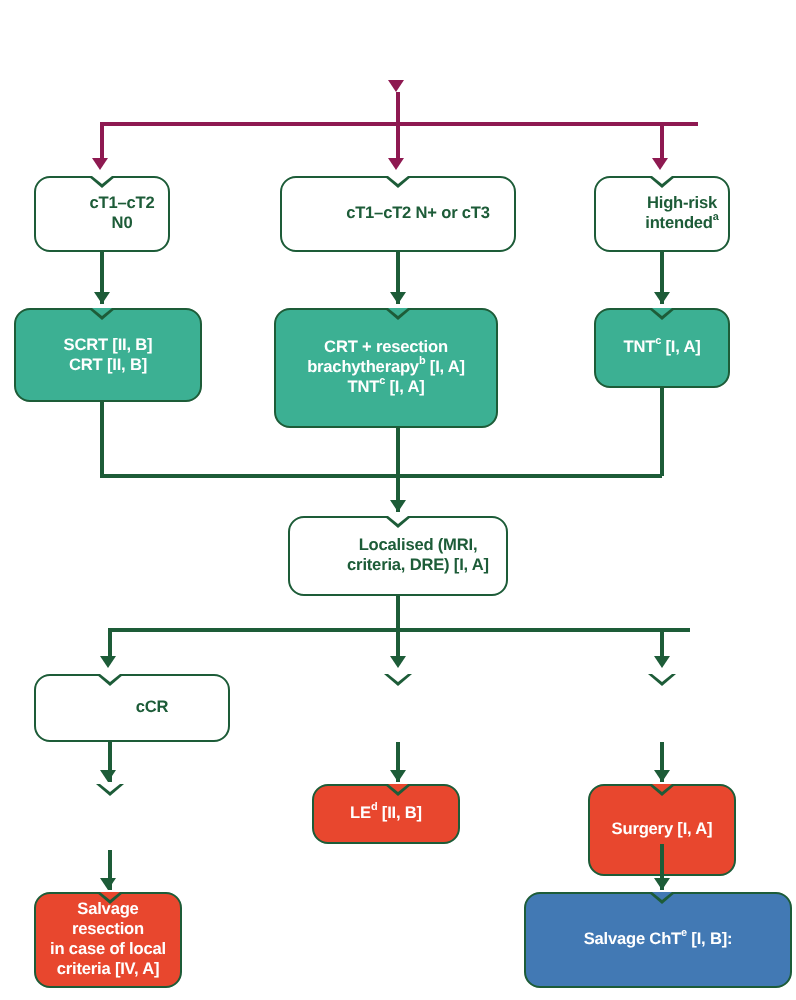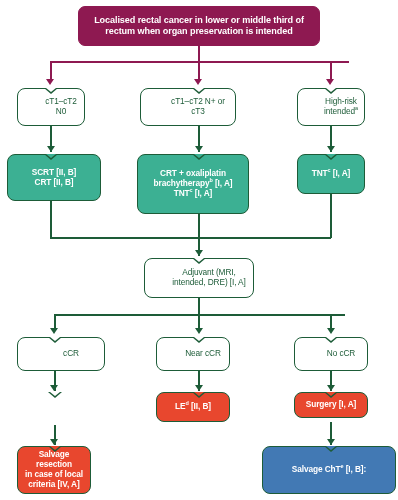--- a/index.html
+++ b/index.html
@@ -37,21 +37,21 @@
     border-color: #8e1951;
     color: #ffffff;
     font-weight: bold;
     font-size: 9.1px;
     border-radius: 7px;
   }
   .box.white {
     background: #ffffff;
     border-color: #1d5c38;
     color: #1d5c38;
-    font-weight: normal;
+    font-weight: bold;
     font-size: 8.3px;
     padding-left: 20px;
   }
   .box.green {
     background: #3cb093;
     border-color: #1d5c38;
     color: #ffffff;
     font-weight: bold;
     font-size: 8.3px;
   }
@@ -112,43 +112,40 @@
   }
   .notch-fill.g { border-top-color: #3cb093; }
   .notch-fill.r { border-top-color: #e8472e; }
   .notch-fill.b { border-top-color: #4279b4; }
 </style>
 </head>
 <body>
 
 <div id="canvas">
 
-  <div class="box header" style="left:78px; top:6px; width:242px; height:40px;">
-    <span class="txt">Localised rectal cancer in lower or middle third of rectum when organ preservation is intended</span>
-  </div>
 
   <div class="ln magenta" style="left:198px; top:46px; width:1.6px; height:12px;"></div>
   <div class="arrow magenta" style="left:194px; top:40px;"></div>
 
   <div class="ln magenta" style="left:198px; top:46px; width:1.6px; height:16px;"></div>
   <div class="ln magenta" style="left:50px; top:61px; width:299px; height:1.6px;"></div>
   <div class="ln magenta" style="left:50px; top:61px; width:1.6px; height:20px;"></div>
   <div class="ln magenta" style="left:198px; top:61px; width:1.6px; height:20px;"></div>
   <div class="ln magenta" style="left:330px; top:61px; width:1.6px; height:20px;"></div>
   <div class="arrow magenta" style="left:46.3px; top:79px;"></div>
   <div class="arrow magenta" style="left:194.3px; top:79px;"></div>
   <div class="arrow magenta" style="left:326.3px; top:79px;"></div>
 
   <div class="box white" style="left:17px; top:88px; width:68px; height:38px;">
     <span class="txt">cT1–cT2 N0</span>
   </div>
   <div class="notch" style="left:44px; top:88px;"></div>
   <div class="notch-fill" style="left:45.6px; top:88px;"></div>
 
-  <div class="box white" style="left:140px; top:88px; width:96px; height:38px;">
+  <div class="box white" style="left:140px; top:88px; width:118px; height:38px;">
     <span class="txt">cT1–cT2 N+ or cT3</span>
   </div>
   <div class="notch" style="left:192px; top:88px;"></div>
   <div class="notch-fill" style="left:193.6px; top:88px;"></div>
 
   <div class="box white" style="left:297px; top:88px; width:68px; height:38px;">
     <span class="txt"><span>High-risk intended</span><sup>a</sup></span>
   </div>
   <div class="notch" style="left:324px; top:88px;"></div>
   <div class="notch-fill" style="left:325.6px; top:88px;"></div>
@@ -166,21 +163,21 @@
     <span class="txt">
       <span>SCRT [II, B]</span><br>
       <span>CRT [II, B]</span>
     </span>
   </div>
   <div class="notch" style="left:44px; top:154px;"></div>
   <div class="notch-fill g" style="left:45.6px; top:154px;"></div>
 
   <div class="box green" style="left:137px; top:154px; width:112px; height:60px;">
     <span class="txt">
-      <span>CRT + oxaliplatin</span><br>
+      <span>CRT + resection</span><br>
       <span>brachytherapy</span><sup>b</sup><span> [I, A]</span><br>
       <span>TNT</span><sup>c</sup><span> [I, A]</span>
     </span>
   </div>
   <div class="notch" style="left:192px; top:154px;"></div>
   <div class="notch-fill g" style="left:193.6px; top:154px;"></div>
 
   <div class="box green" style="left:297px; top:154px; width:68px; height:40px;">
     <span class="txt"><span>TNT</span><sup>c</sup><span> [I, A]</span></span>
   </div>
@@ -188,51 +185,45 @@
   <div class="notch-fill g" style="left:325.6px; top:154px;"></div>
 
   <div class="ln" style="left:50.2px; top:201px; width:1.6px; height:37px;"></div>
   <div class="ln" style="left:330.2px; top:194px; width:1.6px; height:44px;"></div>
   <div class="ln" style="left:50px; top:237px; width:281px; height:1.6px;"></div>
   <div class="ln" style="left:198.2px; top:214px; width:1.6px; height:42px;"></div>
   <div class="arrow" style="left:194.5px; top:250px;"></div>
 
   <div class="box white" style="left:144px; top:258px; width:110px; height:40px;">
     <span class="txt">
-      <span>Adjuvant (MRI,</span><br>
-      <span>intended, DRE) [I, A]</span>
+      <span>Localised (MRI,</span><br>
+      <span>criteria, DRE) [I, A]</span>
     </span>
   </div>
   <div class="notch" style="left:192px; top:258px;"></div>
   <div class="notch-fill" style="left:193.6px; top:258px;"></div>
 
   <div class="ln" style="left:198.2px; top:298px; width:1.6px; height:17px;"></div>
   <div class="ln" style="left:54px; top:314px; width:291px; height:1.6px;"></div>
   <div class="ln" style="left:54px; top:314px; width:1.6px; height:16px;"></div>
   <div class="ln" style="left:198.2px; top:314px; width:1.6px; height:16px;"></div>
   <div class="ln" style="left:330.2px; top:314px; width:1.6px; height:16px;"></div>
   <div class="arrow" style="left:50.3px; top:328px;"></div>
   <div class="arrow" style="left:194.5px; top:328px;"></div>
   <div class="arrow" style="left:326.5px; top:328px;"></div>
 
-  <div class="box white" style="left:17px; top:337px; width:88px; height:34px;">
+  <div class="box white" style="left:17px; top:337px; width:98px; height:34px;">
     <span class="txt">cCR</span>
   </div>
   <div class="notch" style="left:48px; top:337px;"></div>
   <div class="notch-fill" style="left:49.6px; top:337px;"></div>
 
-  <div class="box white" style="left:156px; top:337px; width:74px; height:34px;">
-    <span class="txt">Near cCR</span>
-  </div>
   <div class="notch" style="left:192px; top:337px;"></div>
   <div class="notch-fill" style="left:193.6px; top:337px;"></div>
 
-  <div class="box white" style="left:294px; top:337px; width:74px; height:34px;">
-    <span class="txt">No cCR</span>
-  </div>
   <div class="notch" style="left:324px; top:337px;"></div>
   <div class="notch-fill" style="left:325.6px; top:337px;"></div>
 
   <div class="ln" style="left:54.2px; top:371px; width:1.6px; height:20px;"></div>
   <div class="arrow" style="left:50.3px; top:385px;"></div>
 
   <div class="ln" style="left:198.2px; top:371px; width:1.6px; height:20px;"></div>
   <div class="arrow" style="left:194.5px; top:385px;"></div>
 
   <div class="ln" style="left:330.2px; top:371px; width:1.6px; height:20px;"></div>
@@ -240,21 +231,21 @@
 
   <div class="notch" style="left:48px; top:392px;"></div>
   <div class="notch-fill" style="left:49.6px; top:392px;"></div>
 
   <div class="box red" style="left:156px; top:392px; width:74px; height:30px;">
     <span class="txt"><span>LE</span><sup>d</sup><span> [II, B]</span></span>
   </div>
   <div class="notch" style="left:192px; top:392px;"></div>
   <div class="notch-fill r" style="left:193.6px; top:392px;"></div>
 
-  <div class="box red" style="left:294px; top:392px; width:74px; height:26px;">
+  <div class="box red" style="left:294px; top:392px; width:74px; height:46px;">
     <span class="txt">Surgery [I, A]</span>
   </div>
   <div class="notch" style="left:324px; top:392px;"></div>
   <div class="notch-fill r" style="left:325.6px; top:392px;"></div>
 
   <div class="ln" style="left:54.2px; top:425px; width:1.6px; height:20px;"></div>
   <div class="arrow" style="left:50.3px; top:439px;"></div>
 
   <div class="ln" style="left:330.2px; top:422px; width:1.6px; height:23px;"></div>
   <div class="arrow" style="left:326.5px; top:439px;"></div>

